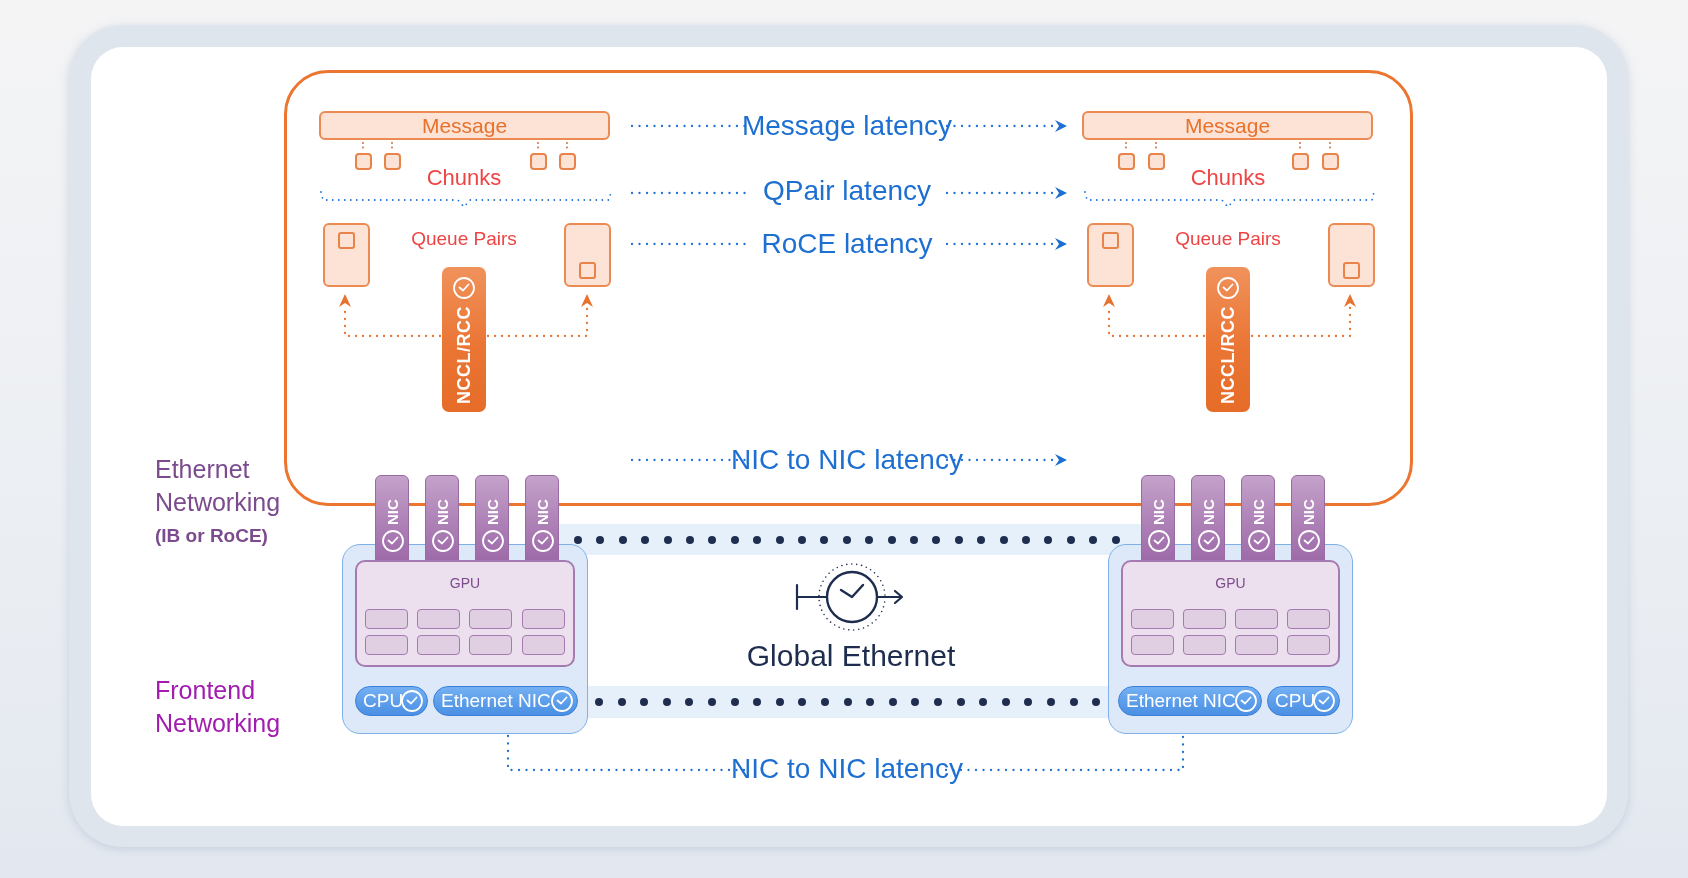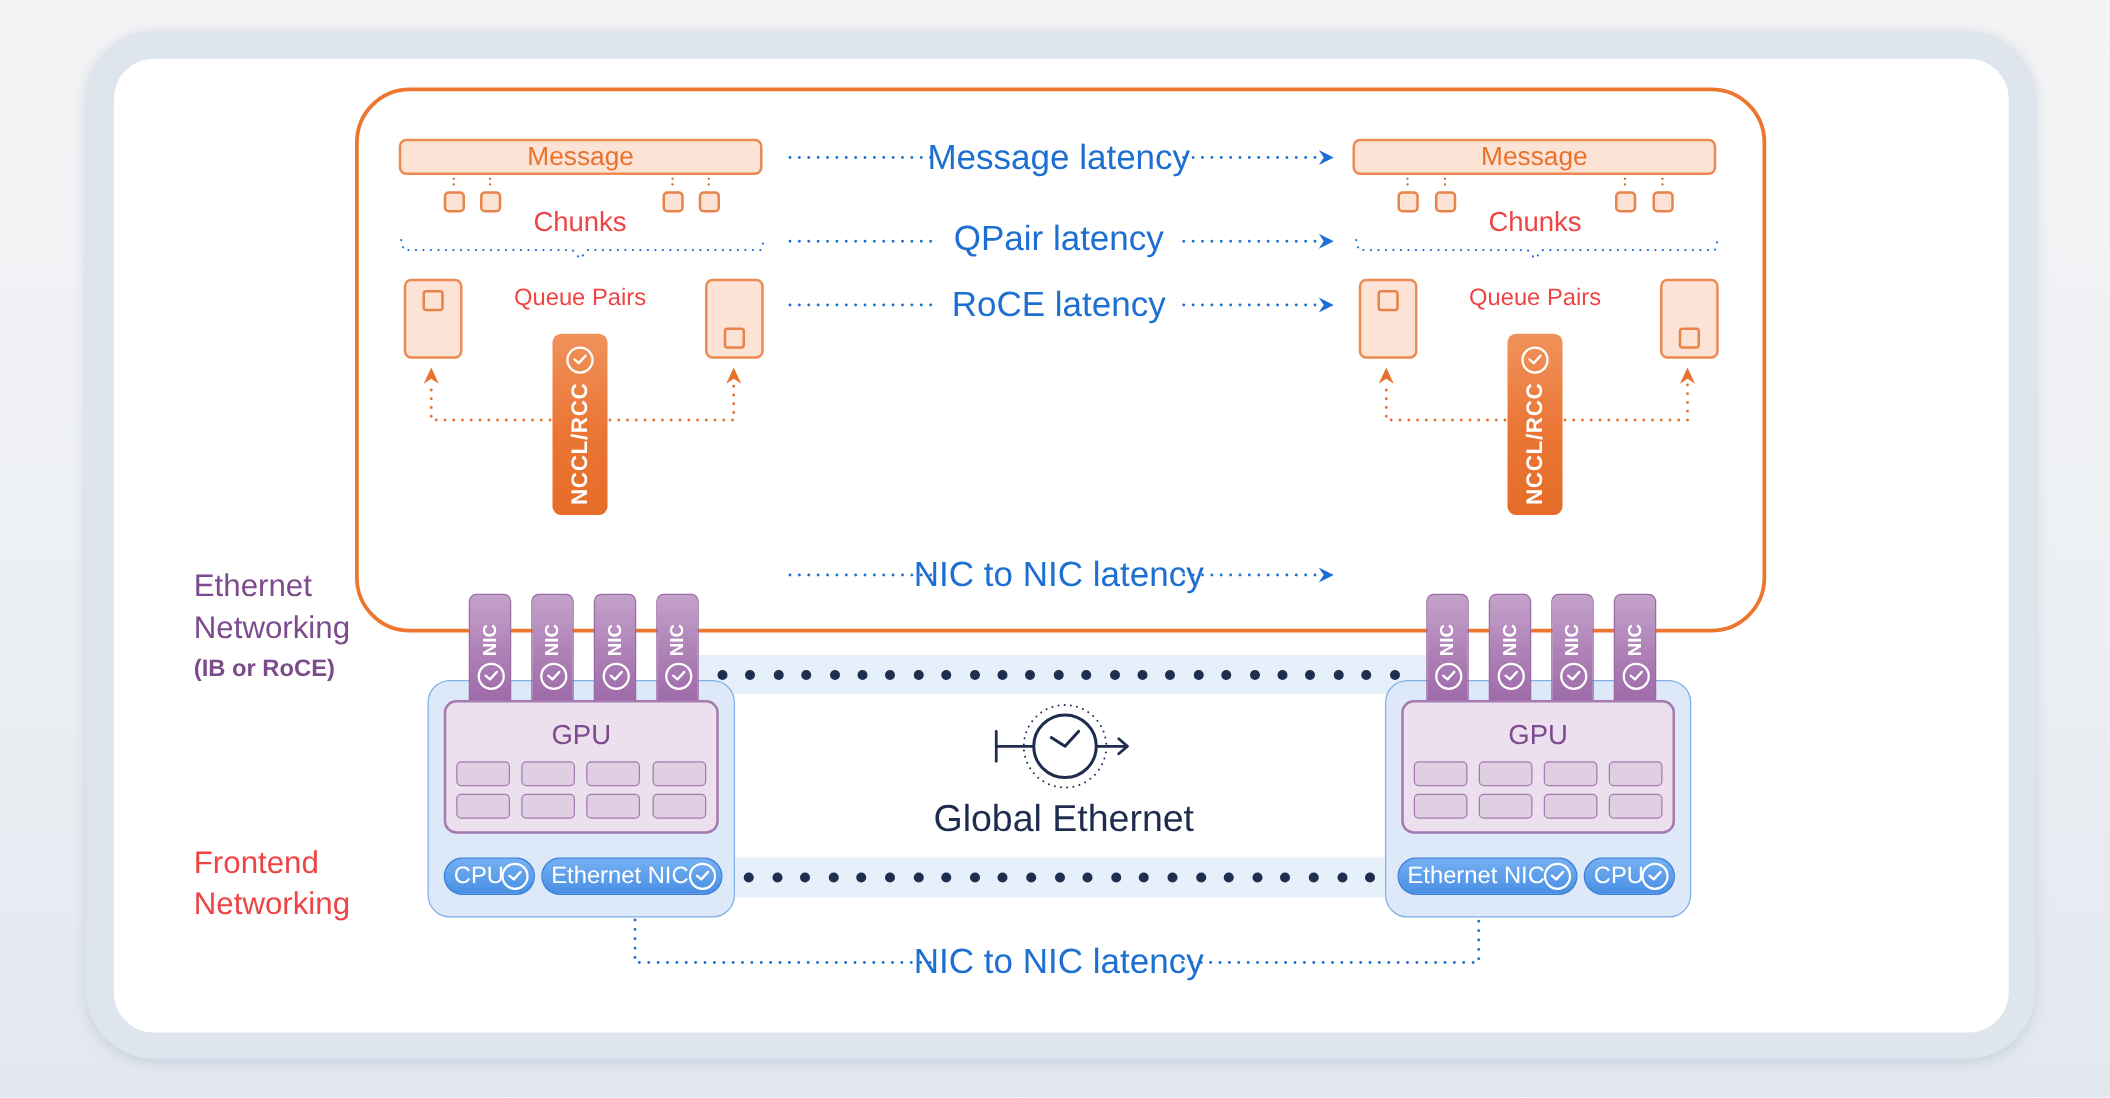--- a/index.html
+++ b/index.html
@@ -15,28 +15,28 @@
 .otext{color:#ef4444}
 .qp{top:223px;width:47px;height:64px;background:#fce3d6;border:2px solid #eb8a52;border-radius:6px;z-index:2}
 .qp .sq{position:absolute;width:17px;height:17px;border:2px solid #e8834a;border-radius:3px;background:#fce3d6}
 .nccl{top:267px;width:44px;height:145px;background:linear-gradient(180deg,#f0925b 0%,#ea7534 55%,#e66c28 100%);border-radius:7px;z-index:2}
 .nccl .lbl{position:absolute;left:50%;bottom:8px;transform:translateX(-50%) rotate(180deg);writing-mode:vertical-rl;color:#fff;font-weight:bold;font-size:18px;letter-spacing:.5px;white-space:nowrap}
 .nccl .clk{position:absolute;left:10px;top:9px;width:24px;height:24px;color:#fff}
 .lat{color:#1d6fd1;font-size:28px}
 .side{font-size:25px;line-height:33px;z-index:2}
 .side .sub{font-size:19px;font-weight:bold;line-height:30px;margin-top:2px}
 .purple{color:#7b4b8d}
-.blue{color:#ef4444}
+.blue{color:#a21caf}
 .band{background:#e6f0fb;z-index:1}
 .srv{top:544px;height:190px;background:#dde9f8;border:1.5px solid #7fb0e8;border-radius:18px;z-index:2}
 .nicbar{top:475px;width:34px;height:92px;background:linear-gradient(180deg,#c4a2ca 0%,#ae82b7 50%,#9c67a7 100%);border:1px solid #9a6aa5;border-radius:6px;z-index:3}
 .nicbar .lbl{position:absolute;left:50%;top:7px;transform:translateX(-50%) rotate(180deg);writing-mode:vertical-rl;color:#fff;font-weight:bold;font-size:15px;height:42px;text-align:left}
 .nicbar .clk{position:absolute;left:5px;top:53px;width:24px;height:24px;color:#fff}
 .gpu{top:560px;height:107px;background:#ece0ee;border:2px solid #a57ab0;border-radius:10px;z-index:4}
-.gpu .title{position:absolute;left:0;right:0;top:13px;text-align:center;font-size:22px;color:#7b4b8d}
+.gpu .title{position:absolute;left:0;right:0;top:13px;text-align:center;font-size:14px;color:#7b4b8d}
 .gpu .cell{position:absolute;width:43px;height:20px;background:#e0cfe3;border:1.5px solid #a57ab0;border-radius:4px}
 .pill{top:686px;height:30px;background:linear-gradient(180deg,#74b0f3 0%,#4a8fe3 100%);border:1.5px solid #3a7fd8;border-radius:15px;z-index:4;color:#fff;font-size:19px;line-height:27px;padding-left:7px;white-space:nowrap;overflow:hidden}
 .pill .clk{position:absolute;right:3px;top:2px;width:24px;height:24px;color:#fff}
 .sync-title{font-size:30px;color:#1e2d4d;z-index:2}
 svg.overlay{position:absolute;left:0;top:0;z-index:6;pointer-events:none}
 svg.sync{position:absolute;left:790px;top:560px;z-index:2}
 </style>
 </head>
 <body>
 

